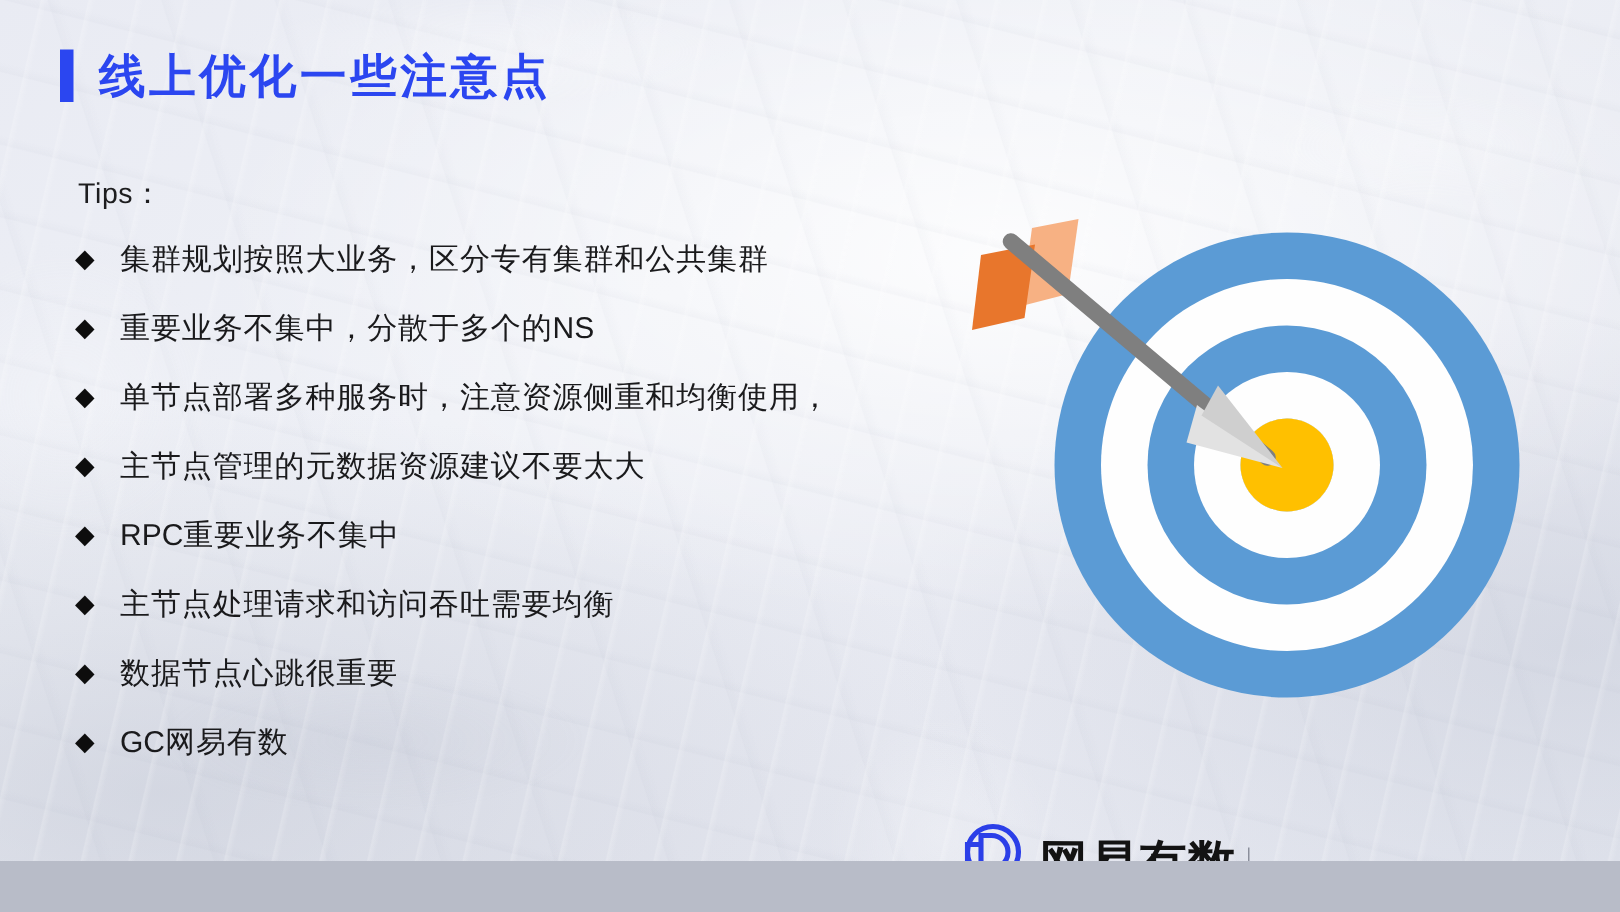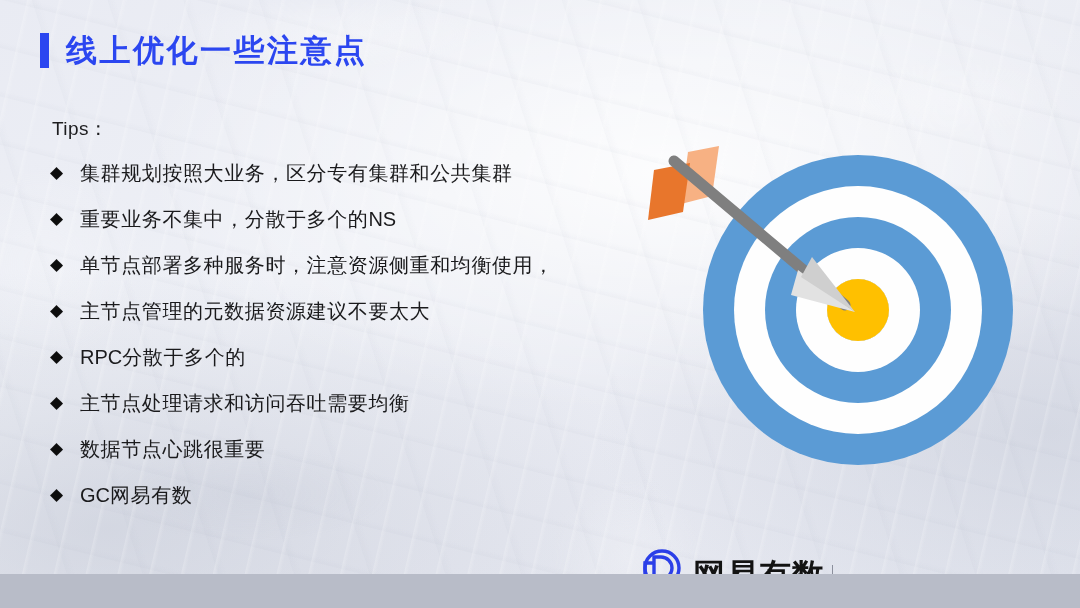--- a/index.html
+++ b/index.html
@@ -210,21 +210,21 @@
       <span class="bullet-body"><span>单节点部署多种服务时，注意资源侧重和均衡使用，</span></span>
     </div>
 
     <div class="bullet-item">
       <span class="bullet-glyph">◆</span>
       <span class="bullet-body"><span>主节点管理的元数据资源建议不要太大</span></span>
     </div>
 
     <div class="bullet-item">
       <span class="bullet-glyph">◆</span>
-      <span class="bullet-body"><span class="ascii">RPC</span><span>分散于多个的</span></span>
+      <span class="bullet-body"><span class="ascii">RPC</span><span>重要业务不集中</span></span>
     </div>
 
     <div class="bullet-item">
       <span class="bullet-glyph">◆</span>
       <span class="bullet-body"><span>主节点处理请求和访问吞吐需要均衡</span></span>
     </div>
 
     <div class="bullet-item">
       <span class="bullet-glyph">◆</span>
       <span class="bullet-body"><span>数据节点心跳很重要</span></span>

